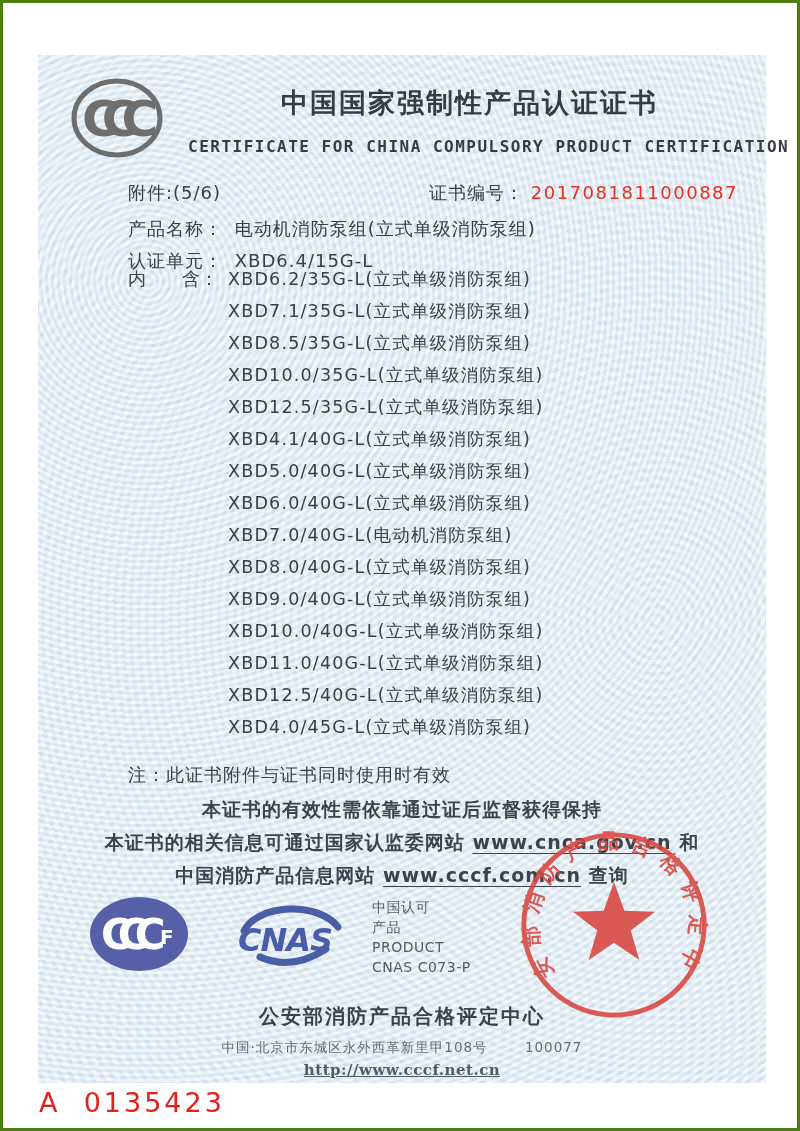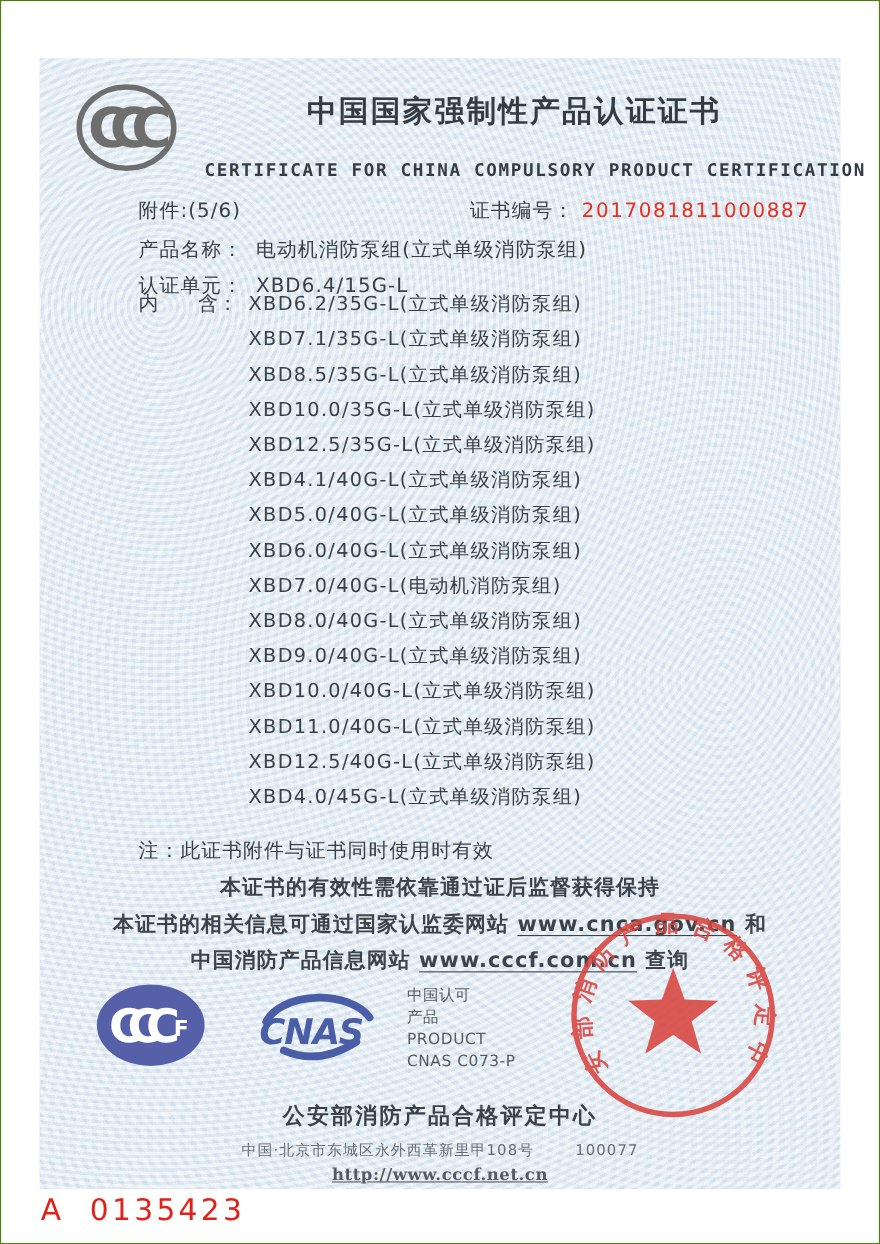--- a/index.html
+++ b/index.html
@@ -1,30 +1,30 @@
 <!DOCTYPE html>
 <html><head>
 <meta charset="utf-8">
 <style>
   * { margin:0; padding:0; box-sizing:border-box; }
   body { background:#fff; font-family:"DejaVu Sans", sans-serif; }
   .page { position:relative; width:800px; height:1131px; background:#fff; overflow:hidden;
-          border:1px solid #4d7c0f; }
+          border:3px solid #4d7c0f; }
   .cert { position:absolute; left:35px; top:52px; width:728px; height:1028px;
           color:#3a4047;
           background-color:#e0eaf2;
           background-image:
             repeating-radial-gradient(circle at 15% 22%, rgba(255,255,255,.38) 0 3px, rgba(185,207,226,.16) 3px 6px),
             repeating-radial-gradient(circle at 85% 55%, rgba(255,255,255,.30) 0 4px, rgba(185,207,226,.13) 4px 8px),
             repeating-radial-gradient(circle at 45% 95%, rgba(255,255,255,.25) 0 5px, rgba(185,207,226,.11) 5px 10px);
         }
   .ccc-logo { position:absolute; left:32px; top:22px; }
   .titles { position:absolute; left:150px; right:15px; top:30px; text-align:center; }
   .title-cn { font-size:27px; font-weight:bold; letter-spacing:2px; color:#363c43; white-space:nowrap; }
-  .title-en { margin-top:26px; font-size:16px; font-weight:bold; letter-spacing:1.5px;
+  .title-en { margin-top:16px; font-size:16px; font-weight:bold; letter-spacing:1.5px;
               font-family:"DejaVu Sans Mono", monospace; color:#363c43; white-space:nowrap; }
   .row { position:absolute; left:90px; font-size:18px; letter-spacing:1px; white-space:nowrap; }
   .meta-row { top:126px; right:28px; }
   .certno-group { position:absolute; right:0; top:0; }
   .red-no { color:#e5301f; letter-spacing:1.5px;text-align:center; }
   .flabel { display:inline-block; width:100px; }
   .includes { position:absolute; left:90px; top:208px; display:flex; align-items:flex-start; }
   .includes .flabel { line-height:32px; }
   .include-item { height:32px; line-height:32px; font-size:17.5px; letter-spacing:1.2px; white-space:nowrap; }
   .note-row { top:708px; }

